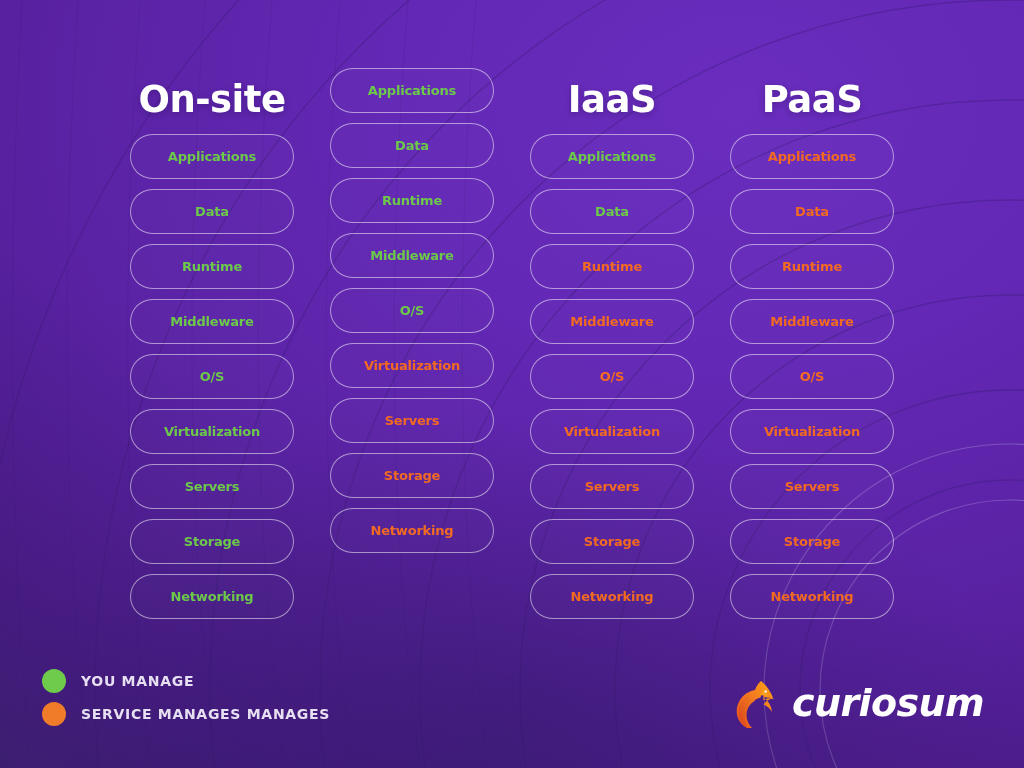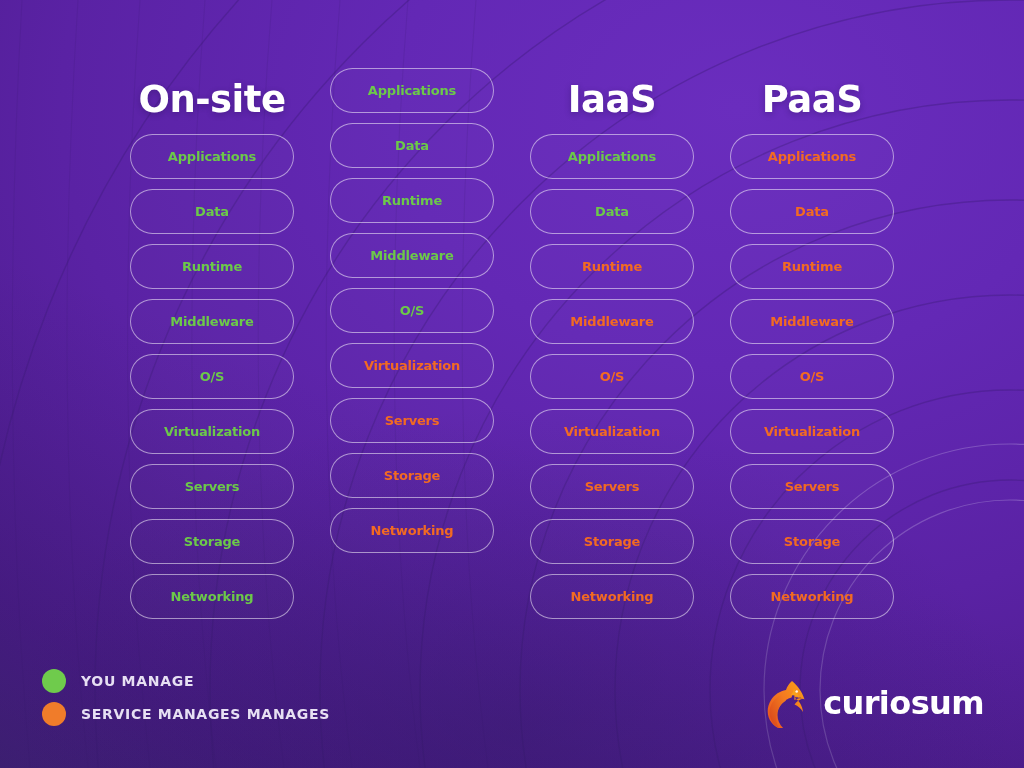--- a/index.html
+++ b/index.html
@@ -90,25 +90,26 @@
 
   
   .logo{
     position:absolute;
     right:40px; bottom:40px;
     display:flex; align-items:center; gap:12px;
   }
   .logo-mark{ width:50px; height:50px; flex:none; display:block; }
   .logo-text{
     color:#ffffff;
-    font-size:32px;
+    font-size:38px;
     font-weight:bold;
     letter-spacing:-.6px;
     line-height:1;
     font-family:"DejaVu Sans", sans-serif;
+    font-style:italic;
   }
 </style>
 </head>
 <body>
 
 <div class="bg-base"></div>
 
 <svg class="bg-arcs" viewBox="0 0 1024 768" preserveAspectRatio="none">
   <g fill="none" stroke="#3E1C7A" stroke-opacity="0.40" stroke-width="1.4">
     <circle cx="1010" cy="690" r="210"></circle>

